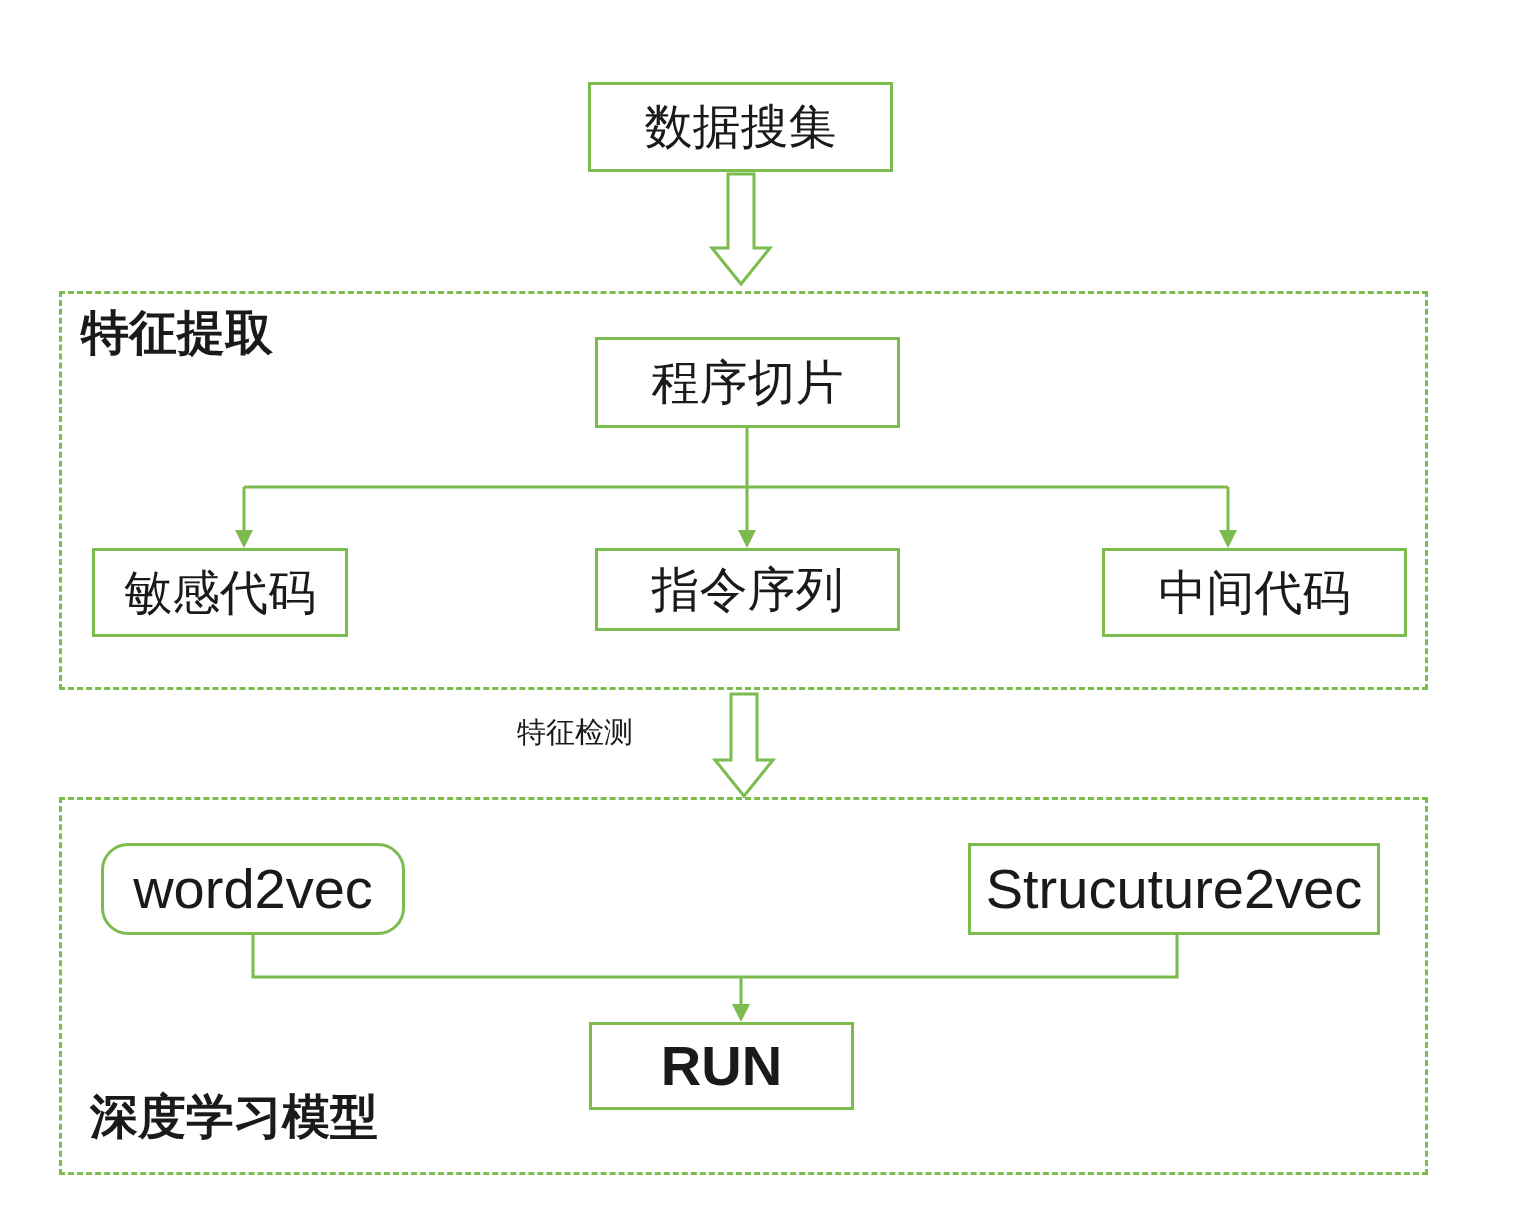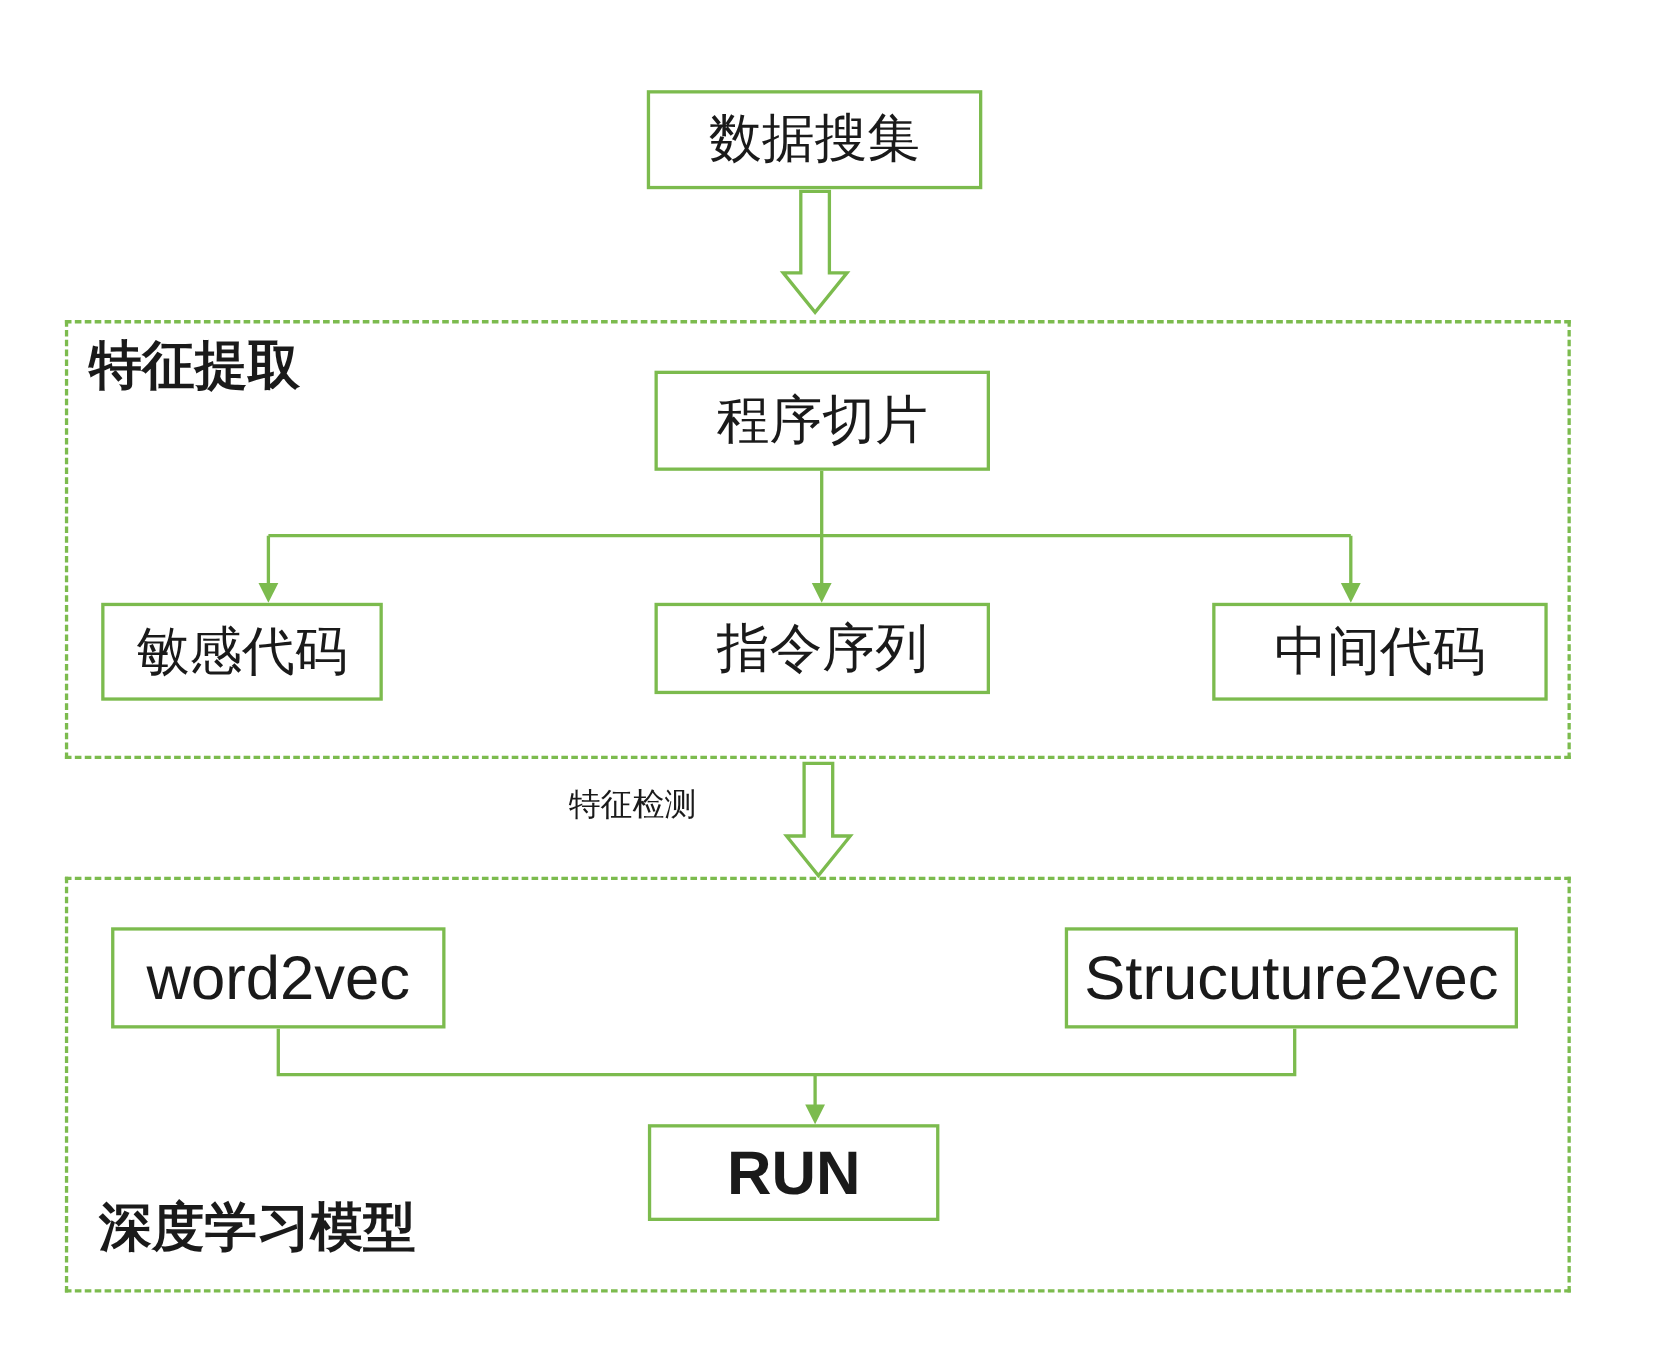--- a/index.html
+++ b/index.html
@@ -104,21 +104,21 @@
   <div class="node" style="left:588px; top:82px; width:305px; height:90px;">数据搜集</div>
 
   <div class="node" style="left:595px; top:337px; width:305px; height:91px;">程序切片</div>
 
   <div class="node" style="left:92px; top:548px; width:256px; height:89px;">敏感代码</div>
 
   <div class="node" style="left:595px; top:548px; width:305px; height:83px;">指令序列</div>
 
   <div class="node" style="left:1076px; top:548px; width:305px; height:89px;margin-left:26px;">中间代码</div>
 
-  <div class="node latin" style="left:101px; top:843px; width:304px; height:92px;">word2vec</div>
+  <div class="node latin" style="left:101px; top:843px; width:304px; height:92px;border-radius:27px;">word2vec</div>
 
   <div class="node latin" style="left:968px; top:843px; width:412px; height:92px;">Strucuture2vec</div>
 
   <div class="node latin" style="left:589px; top:1022px; width:265px; height:88px;font-weight:bold;">RUN</div>
 
   <div class="section-label" style="left:90px; top:1089px;">深度学习模型</div>
 
   <div class="section-label" style="left:81px; top:305px;">特征提取</div>
 
   <div class="edge-label" style="left:517px; top:718px;">特征检测</div>

